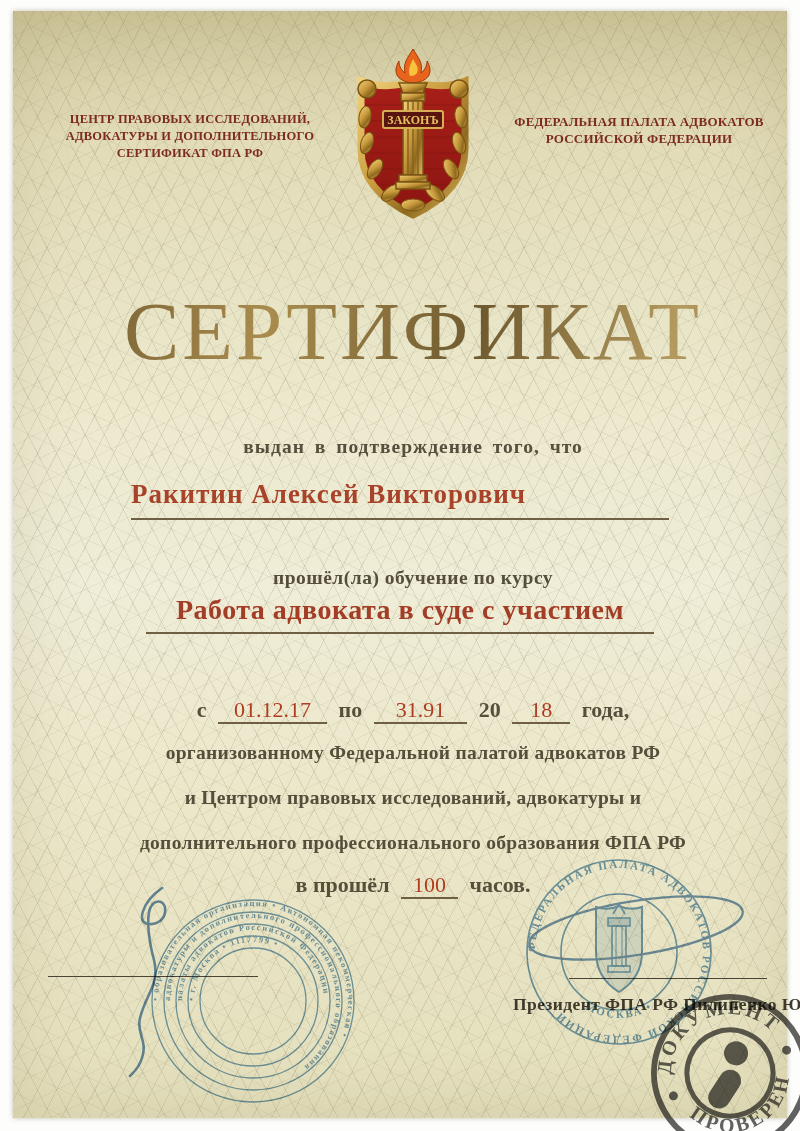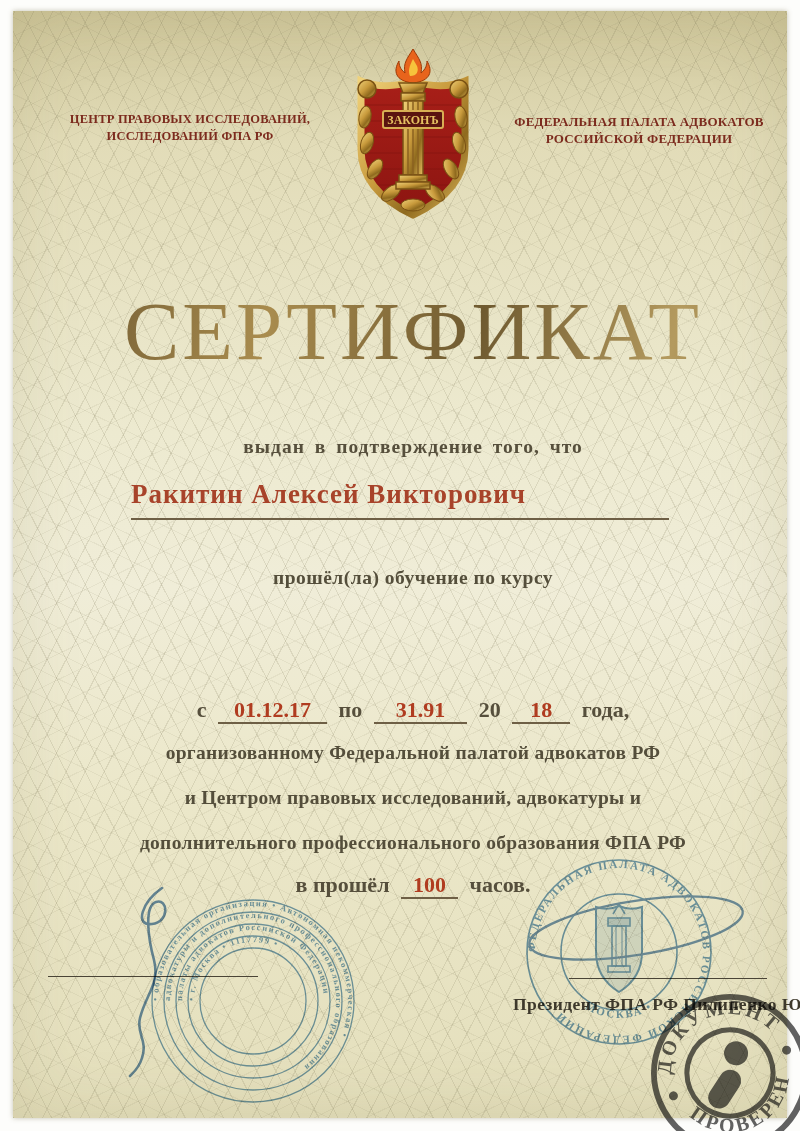--- a/index.html
+++ b/index.html
@@ -45,21 +45,21 @@
   .u-block{
     position:absolute;left:50%;transform:translateX(-50%);width:508px;text-align:center;
     border-bottom:2px solid #6e5f45;padding-bottom:6px;
     font-size:28px;font-weight:bold;color:#a33d25;letter-spacing:.5px;white-space:nowrap;
   }
   .course1{top:583px;}
   .course2{top:632px;}
   .inline-row{top:686px;font-size:22px;color:#564f3c;}
   .blank{
     display:inline-block;border-bottom:2px solid #6e5f45;color:#b03c20;
-    font-weight:bold;line-height:1.1;
+    font-weight:normal;line-height:1.1;
   }
   .blank.from{padding:0 16px;}
   .blank.to{padding:0 22px;}
   .blank.yr{padding:0 18px;}
   .blank.hrs{padding:0 12px;}
   .sep{margin:0 6px;}
   .orgline1{top:731px;}
   .orgline2{top:776px;}
   .orgline3{top:821px;}
   .org-para{font-size:19.5px;color:#544e3b;letter-spacing:.3px;}
@@ -78,21 +78,22 @@
   svg text{font-family:"Liberation Serif","DejaVu Serif",serif;}
   svg .sans{font-family:"Liberation Sans","DejaVu Sans",sans-serif;}
 </style>
 </head>
 <body>
 
 <div class="certificate">
 
   <div class="org org-left">
     <div>ЦЕНТР ПРАВОВЫХ ИССЛЕДОВАНИЙ,</div>
-    <div>ИССЛЕДОВАНИЙ ФПА РФ</div>
+    <div>АДВОКАТУРЫ И ДОПОЛНИТЕЛЬНОГО</div>
+    <div>СЕРТИФИКАТ ФПА РФ</div>
   </div>
 
   <div class="org org-right">
     <div>ФЕДЕРАЛЬНАЯ ПАЛАТА АДВОКАТОВ</div>
     <div>РОССИЙСКОЙ ФЕДЕРАЦИИ</div>
   </div>
 
   <svg class="emblem" viewBox="0 0 124 176">
     <defs>
       <linearGradient id="goldg" x1="0" y1="0" x2="1" y2="1">
@@ -149,20 +150,21 @@
   <div class="title">СЕРТИФИКАТ</div>
 
   <div class="c-line issued">выдан в подтверждение того, что</div>
 
   <div class="name-wrap">
     <span class="name">Ракитин Алексей Викторович</span>
   </div>
 
   <div class="c-line course-intro">прошёл(ла) обучение по курсу</div>
 
+  <div class="u-block course1">Работа адвоката в суде с участием</div>
 
   <div class="c-line inline-row">
     <span class="sep">с</span>
     <span class="blank from">01.12.17</span>
     <span class="sep">по</span>
     <span class="blank to">31.91</span>
     <span class="sep">20</span>
     <span class="blank yr">18</span>
     <span class="sep">года,</span>
   </div>

